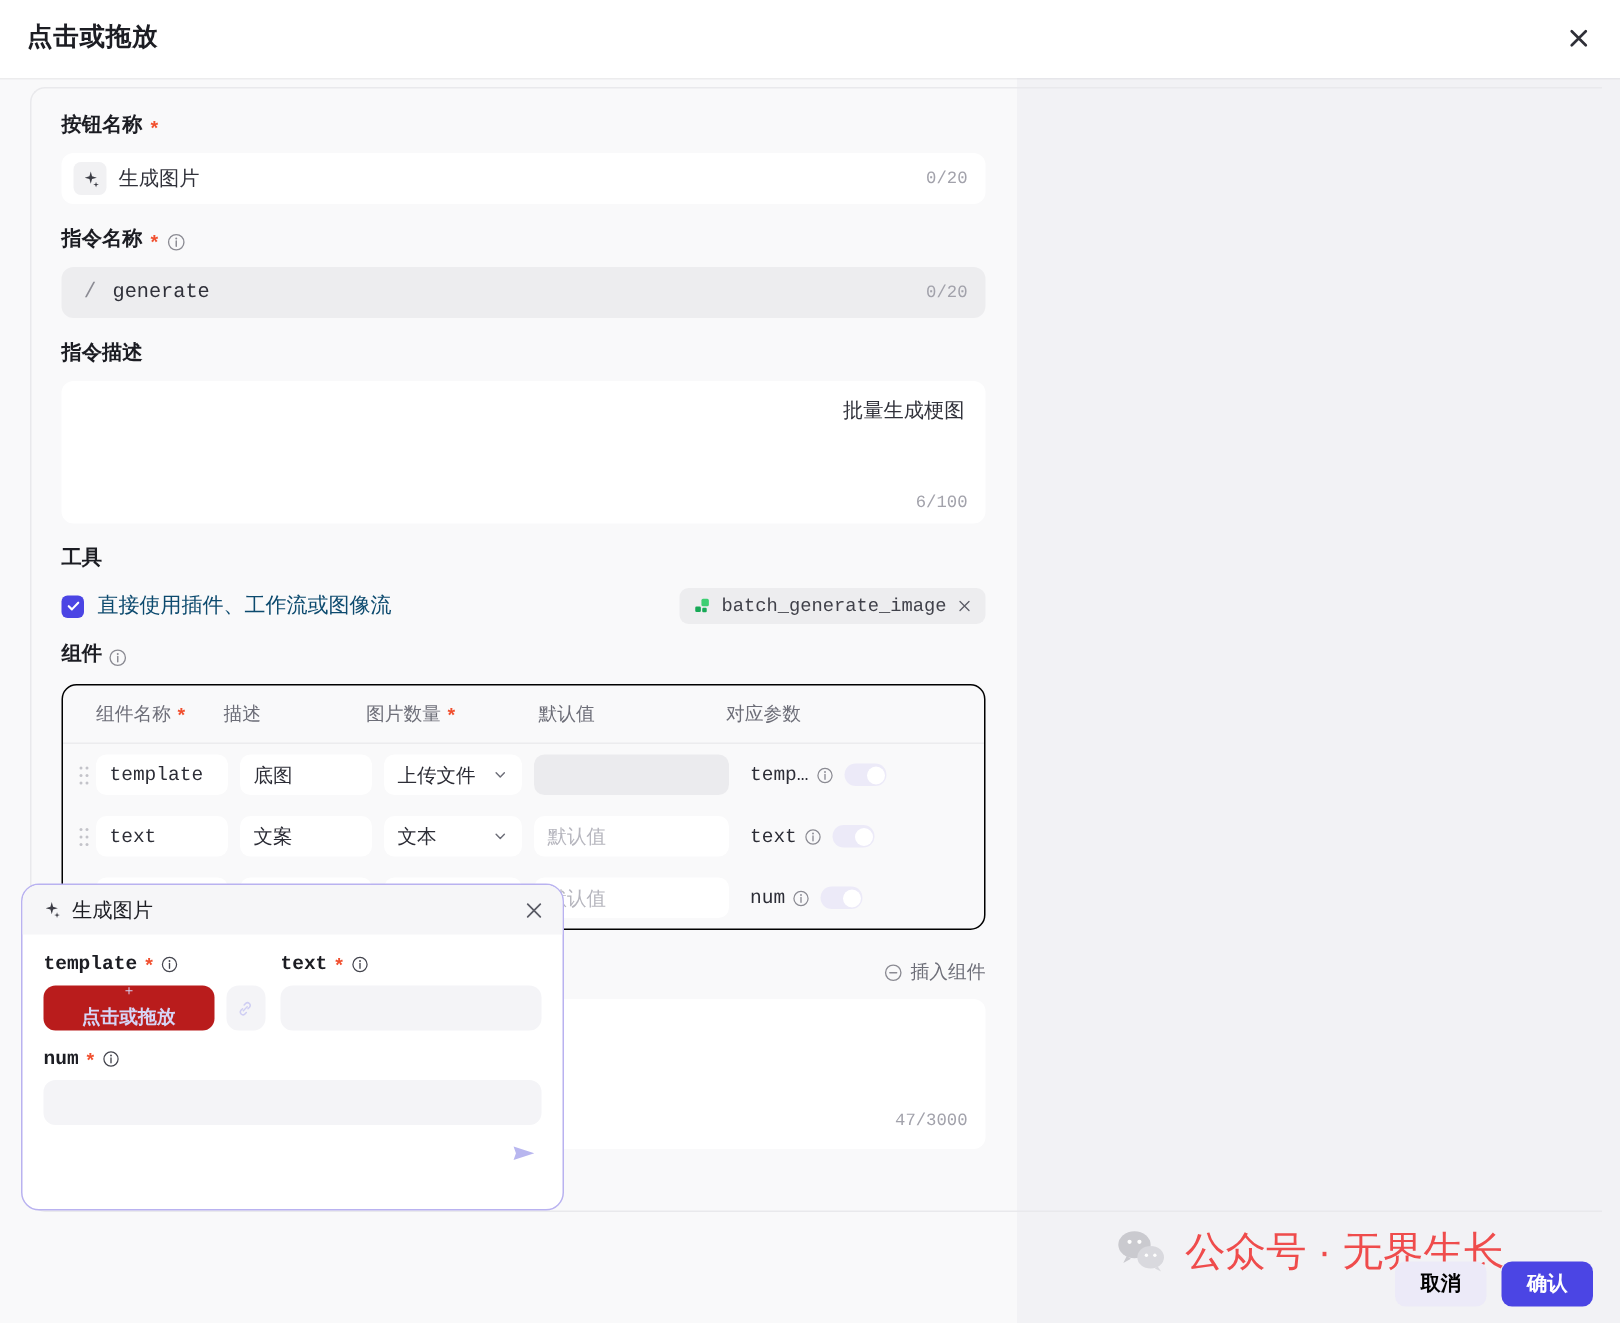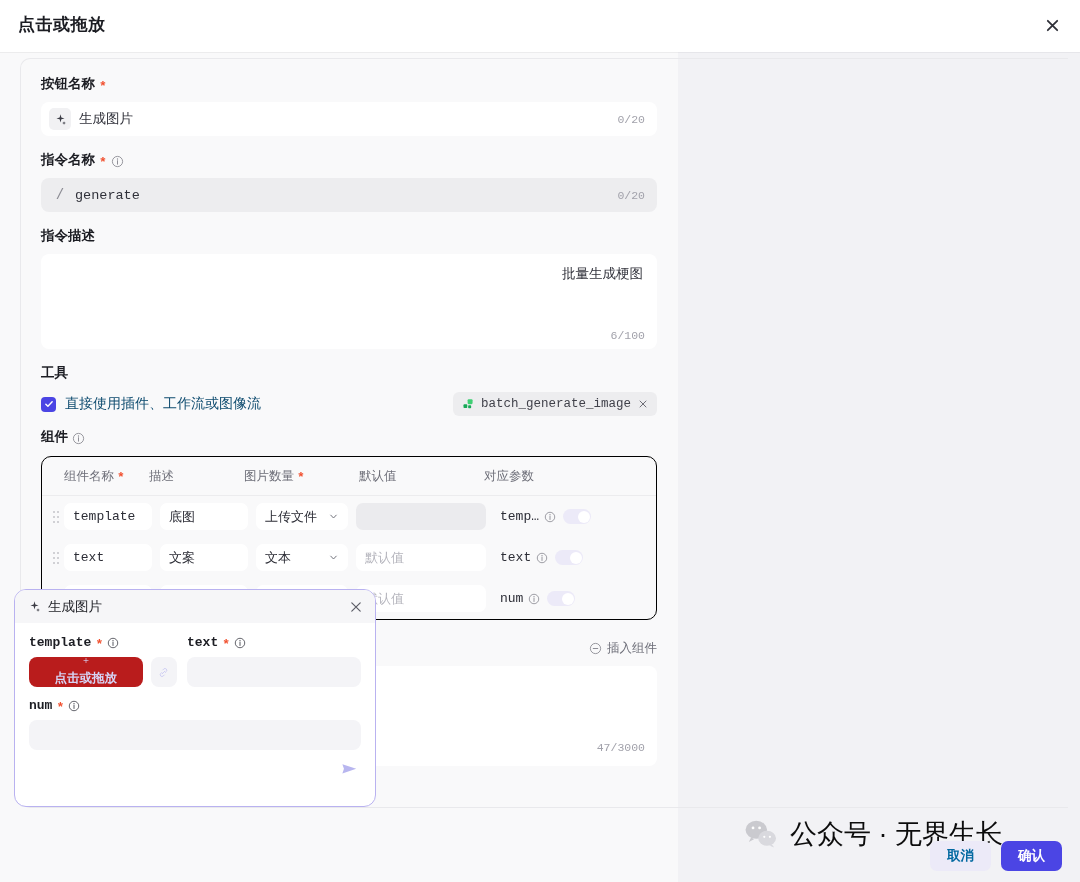--- a/index.html
+++ b/index.html
@@ -209,35 +209,35 @@
     height: 30px; border-radius: 8px; background: #f4f4f7; margin-top: 7px;
   }
   .pv-num-wrap { margin-top: 11px; }
   .pv-num-input { height: 30px; border-radius: 8px; background: #f4f4f7; margin-top: 7px; }
   .pv-send { display: flex; justify-content: flex-end; padding: 10px 2px 0 0; }
 
   
   .watermark {
     position: absolute; left: 744px; top: 816px;
     display: flex; align-items: center; gap: 12px;
-    font-size: 27px; color: #000000; white-space: nowrap;
+    font-size: 27px; color: #ef4444; white-space: nowrap;
     opacity: .95;
   }
 
   
   .footer {
     position: absolute; right: 18px; top: 841px;
     display: flex; align-items: center; gap: 10px;
   }
   .btn {
     height: 30px; border-radius: 7px; padding: 0 17px;
     display: flex; align-items: center; justify-content: center;
     font-size: 13.5px; font-weight: 700; cursor: pointer;
   }
-  .btn-cancel { background: #eceaf8; color: #0369a1; }
+  .btn-cancel { background: #eceaf8; color: #000000; }
   .btn-ok { background: #4b45e4; color: #ffffff; }
 </style>
 </head>
 <body>
 
 <div id="app">
 
   <div class="dlg-header">
     <div class="dlg-title">点击或拖放</div>
     <div class="close-btn">

